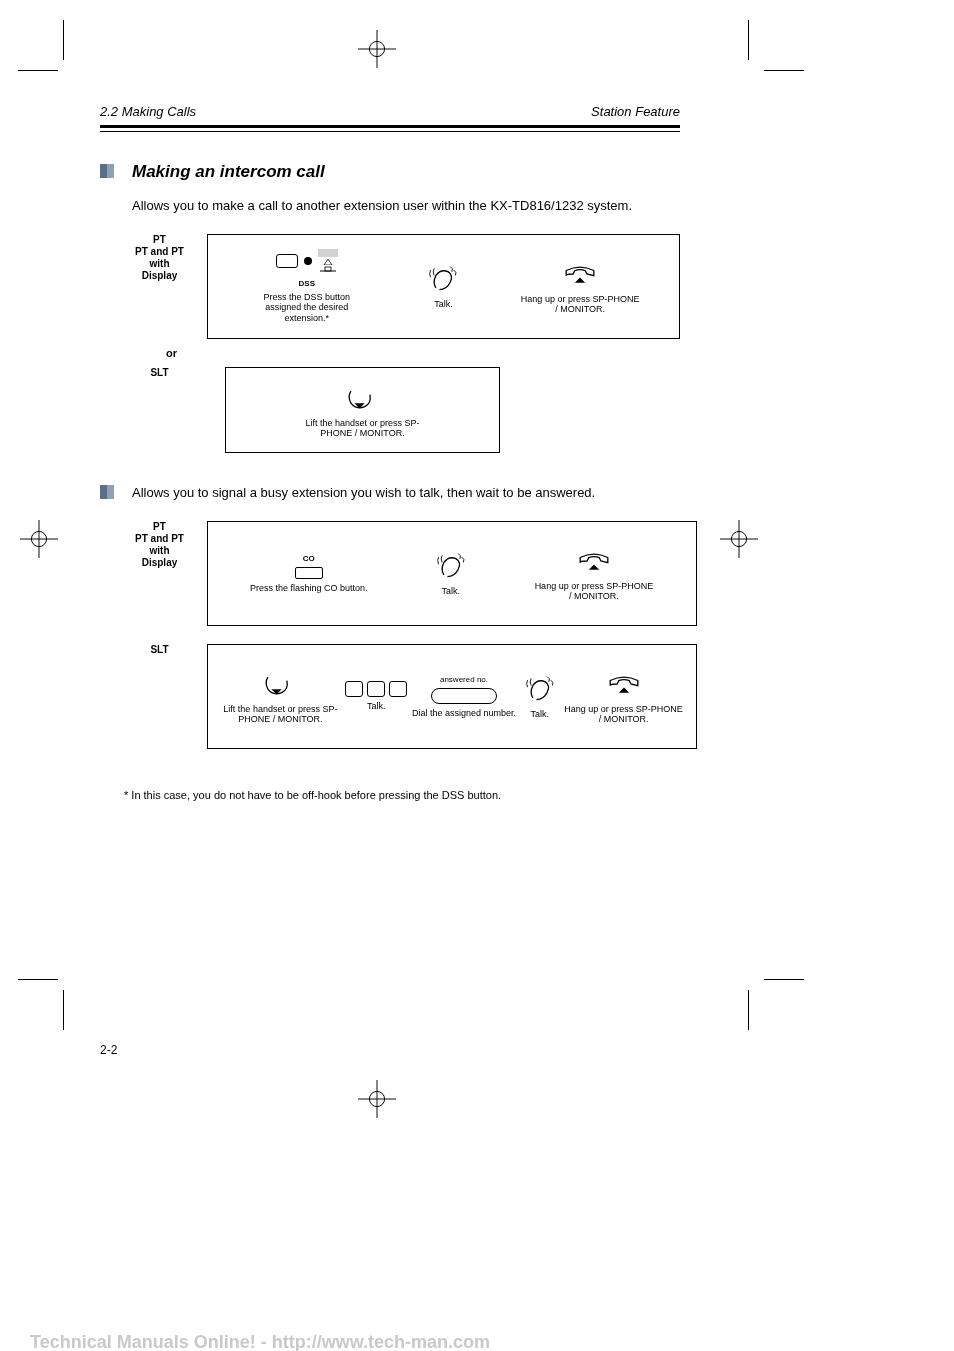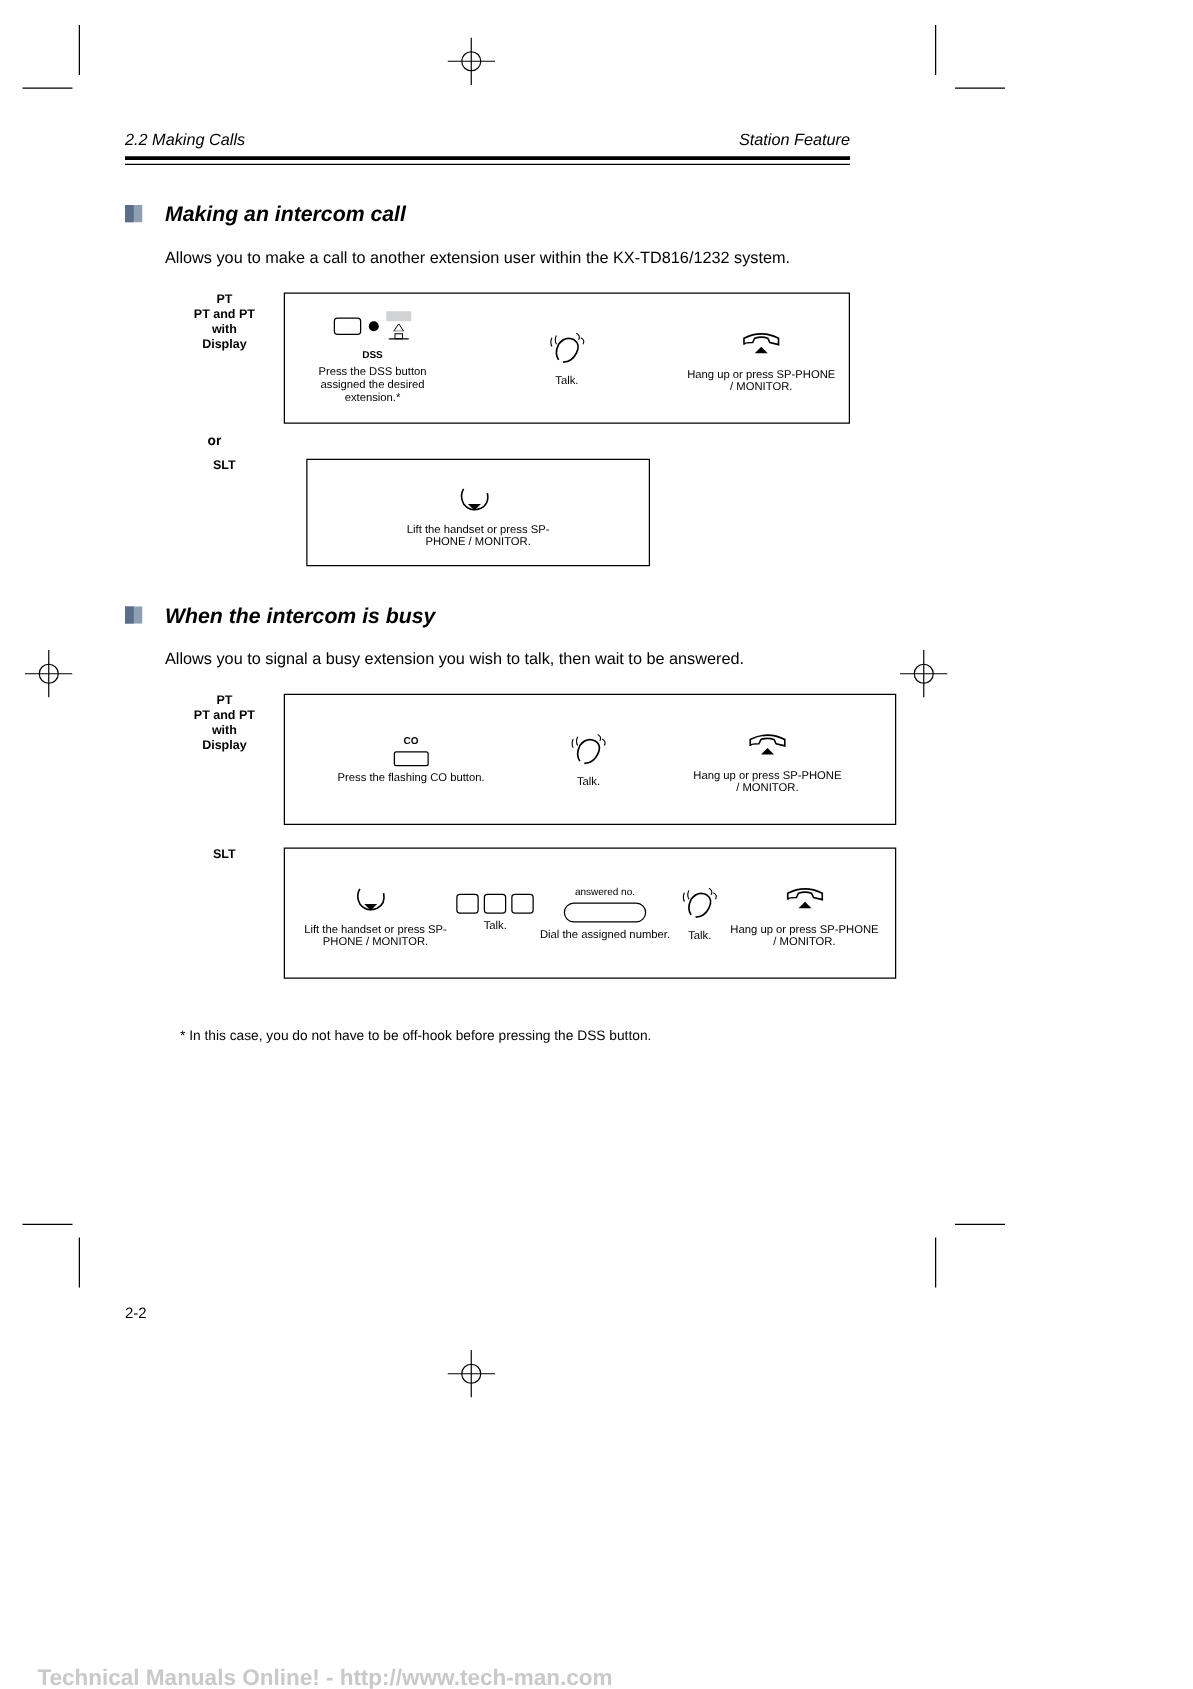--- a/index.html
+++ b/index.html
@@ -68,21 +68,20 @@
   }
   .section-text {
     font-size: 13px;
     line-height: 1.5;
     margin-bottom: 18px;
   }
   .phone-row {
     display: flex;
     gap: 20px;
     align-items: flex-start;
-    margin-left: 20px;
   }
   .phone-label-box {
     width: 55px;
     flex-shrink: 0;
   }
   .phone-label {
     font-size: 10px;
     font-weight: bold;
     text-align: center;
     line-height: 1.2;
@@ -146,21 +145,21 @@
   }
   .dial-keys { display:flex; gap:4px; }
   .dial-key { width:18px; height:16px; border:1.5px solid #000; border-radius:3px; }
   .ext-field {
     width: 66px; height: 16px; border:1.5px solid #000; border-radius:10px;
   }
 
   .page-note {
     font-size: 11px;
     margin-top: 40px;
-    margin-left: 44px;
+    margin-left: 24px;
   }
   .page-num {
     position: absolute;
     top: 1043px;
     left: 100px;
     font-size: 12px;
   }
   .footer-text {
     position: absolute;
     top: 1332px;
@@ -242,21 +241,21 @@
     </div>
     <div class="section-body">
       <div class="section-title">Making an intercom call</div>
       <div class="section-text">Allows you to make a call to another extension user within the KX-TD816/1232 system.</div>
 
       <div class="phone-row">
         <div class="phone-label-box">
           <div class="phone-label">PT</div>
           <div class="phone-label">PT and PT with Display</div>
         </div>
-        <div class="step-box" style="width:420px;justify-content:space-between;">
+        <div class="step-box" style="width:420px;">
           <div class="step">
             <div class="dss-group">
               <div class="dss-key"></div>
               <div class="dss-dot"></div>
               <div class="dss-label-stack">
                 <div class="bar"></div>
                 <svg width="20" height="6" viewBox="0 0 20 6">
                     <polygon points="10,0 14,6 6,6" fill="none" stroke="#000" stroke-width="0.8"></polygon>
                   </svg>
                 <svg width="20" height="8" viewBox="0 0 20 8">
@@ -311,21 +310,20 @@
   </div>
 
   <div class="section">
     <div class="square-bullet">
       <svg viewBox="0 0 14 14">
           <rect x="0" y="0" width="14" height="14" fill="#8fa0b5"></rect>
           <rect x="0" y="0" width="7" height="14" fill="#5b6e88"></rect>
         </svg>
     </div>
     <div class="section-body">
-      <div class="section-title">When the intercom is busy</div>
       <div class="section-text">Allows you to signal a busy extension you wish to talk, then wait to be answered.</div>
 
       <div class="phone-row">
         <div class="phone-label-box">
           <div class="phone-label">PT</div>
           <div class="phone-label">PT and PT with Display</div>
         </div>
         <div class="step-box" style="width:380px;">
           <div class="step">
             <div style="font-size:8px; font-weight:bold;">CO</div>

